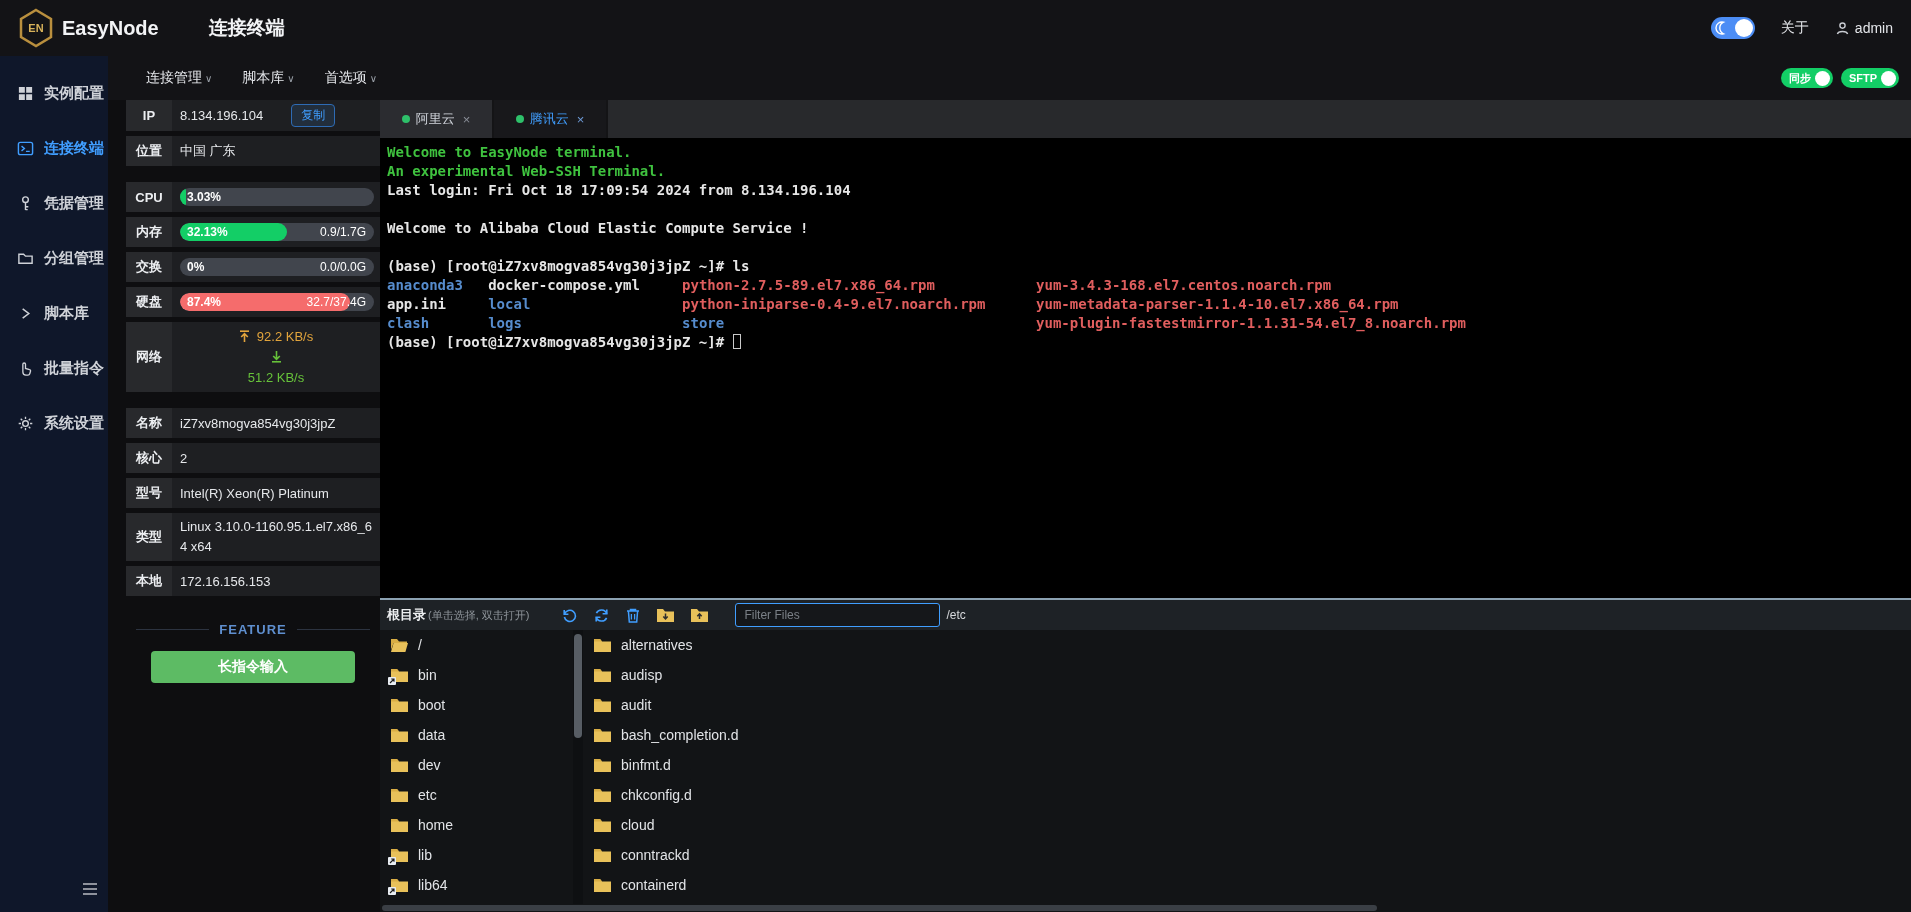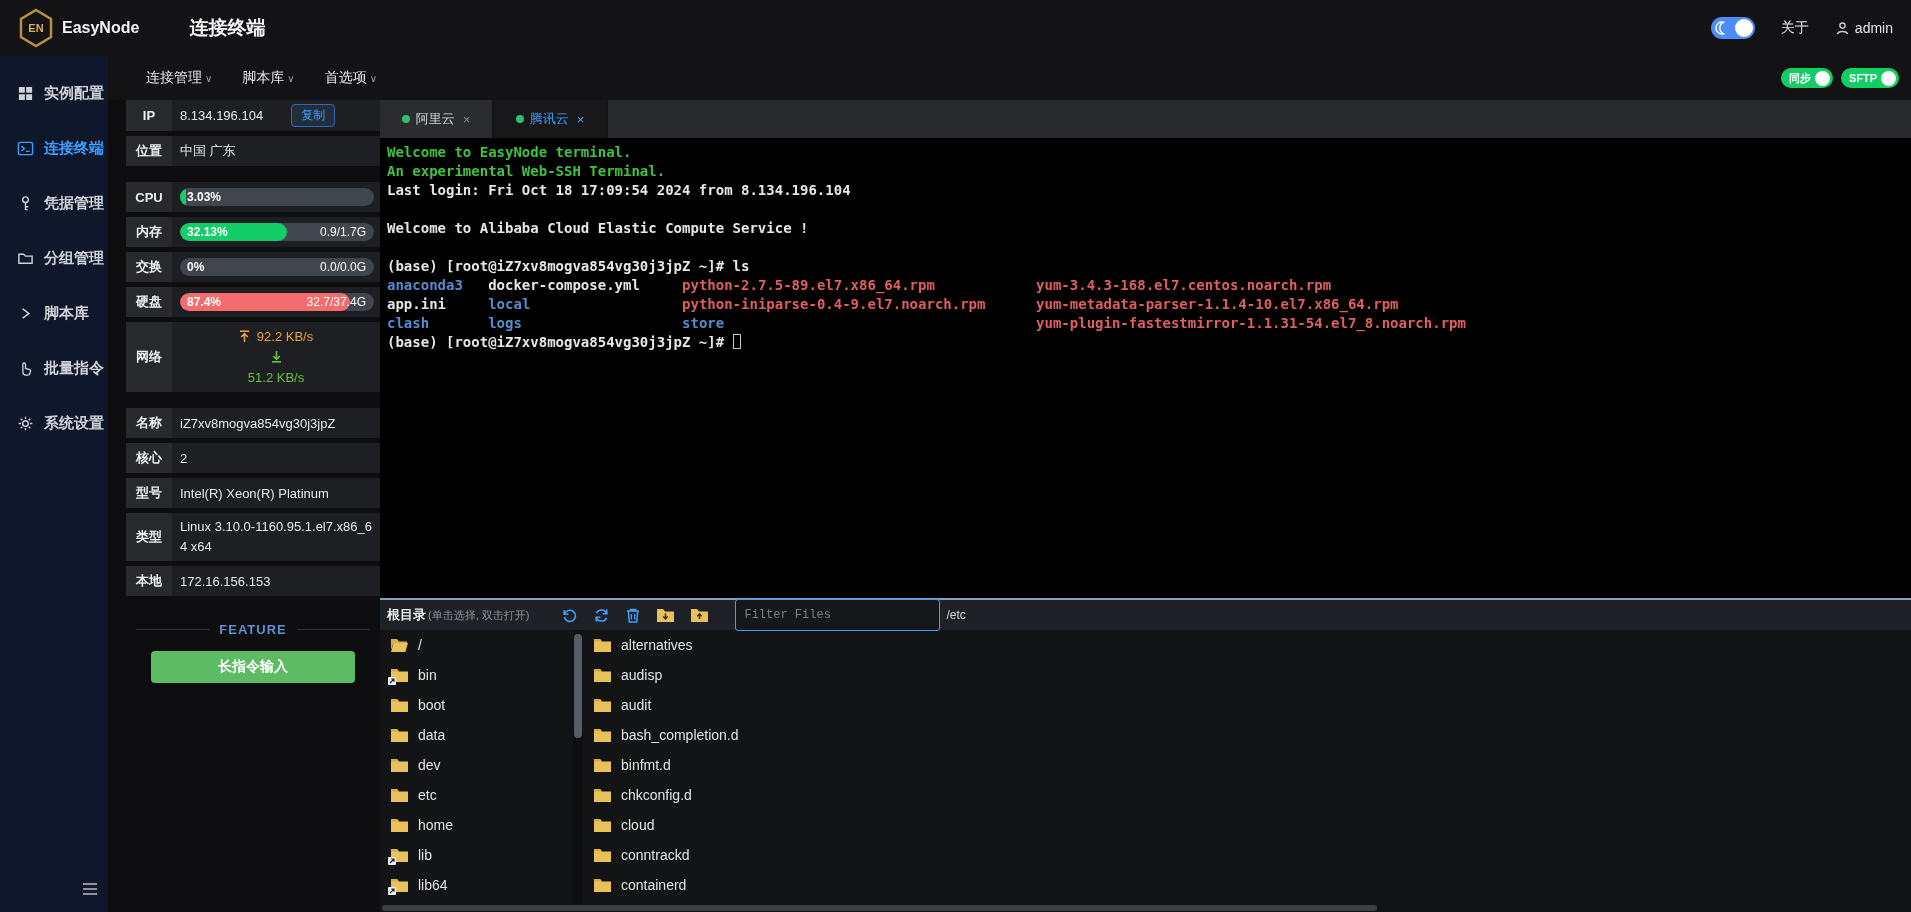--- a/index.html
+++ b/index.html
@@ -3,21 +3,21 @@
 <meta charset="utf-8">
 <style>
   * { margin:0; padding:0; box-sizing:border-box; }
   html,body { background:#0b0b0d; }
   body { width:1911px; height:912px; position:relative; overflow:hidden;
          font-family:"Liberation Sans", sans-serif; color:#e4e6ea; }
 
   
   .topbar { height:56px; background:#131316; display:flex; align-items:center; padding:0 18px; }
   .logo-hex { width:36px; height:40px; margin-right:8px; }
-  .brand { font-size:16px; font-weight:bold; color:#f2f3f5; }
+  .brand { font-size:20px; font-weight:bold; color:#f2f3f5; }
   .page-title { font-size:19px; font-weight:bold; color:#f2f3f5; margin-left:50px; }
   .top-right { margin-left:auto; display:flex; align-items:center; gap:26px; }
   .theme-toggle { width:44px; height:22px; border-radius:11px; background:#4c8df5; position:relative; cursor:pointer; }
   .theme-toggle .knob { position:absolute; right:2px; top:2px; width:18px; height:18px; border-radius:50%; background:#fff; }
   .theme-toggle svg { position:absolute; left:4px; top:4px; }
   .about-link { font-size:14px; color:#e4e6ea; cursor:pointer; }
   .user-chip { display:flex; align-items:center; gap:5px; font-size:14px; color:#e4e6ea; cursor:pointer; }
 
   
   .layout { display:flex; height:856px; }
@@ -80,22 +80,22 @@
   .c-w { color:#e6e6e6; } .c-g { color:#3fc23f; } .c-b { color:#568ccd; } .c-r { color:#e05e5e; }
   .cursor { display:inline-block; width:8px; height:15px; border:1px solid #c9c9c9; vertical-align:-2px; }
 
   
   .file-panel { flex:1; border-top:2px solid #8ba1b2; background:#121416; display:flex; flex-direction:column; min-height:0; }
   .file-toolbar { height:30px; background:#1e2226; display:flex; align-items:center; padding-left:7px; flex:none; }
   .root-label { font-size:13px; font-weight:bold; color:#eceef0; }
   .root-hint { font-size:11px; color:#8f959b; margin-left:2px; }
   .ftool-icons { display:flex; align-items:center; gap:15px; margin-left:32px; }
   .ftool-icons .ficon { cursor:pointer; display:flex; }
-  .filter-input { margin-left:26px; width:205px; height:32px; background:#15171a; border:1px solid #409eff;
-                  border-radius:3px; color:#737373; font-size:12px; padding:0 8px; font-family:Liberation Mono, monospace; }
+  .filter-input { margin-left:26px; width:205px; height:24px; background:#15171a; border:1px solid #409eff;
+                  border-radius:3px; color:#737373; font-size:12px; padding:0 8px; font-family:Liberation Sans, sans-serif; }
   .filter-input::placeholder { color:#7b8087; }
   .fpath { margin-left:6px; font-size:12px; color:#d8dadd; }
   .file-lists { flex:1; display:flex; min-height:0; position:relative; }
   .flist { padding-top:0; }
   .flist.left { width:193px; flex:none; }
   .vscroll { width:10px; flex:none; background:#0e1012; position:relative; }
   .vscroll .thumb { position:absolute; top:4px; left:1px; width:8px; height:104px; background:#575d64; border-radius:4px; }
   .flist.right { flex:1; }
   .frow { height:30px; display:flex; align-items:center; padding-left:10px; gap:9px; cursor:pointer; }
   .frow .fname { font-size:14px; color:#e2e4e7; }

